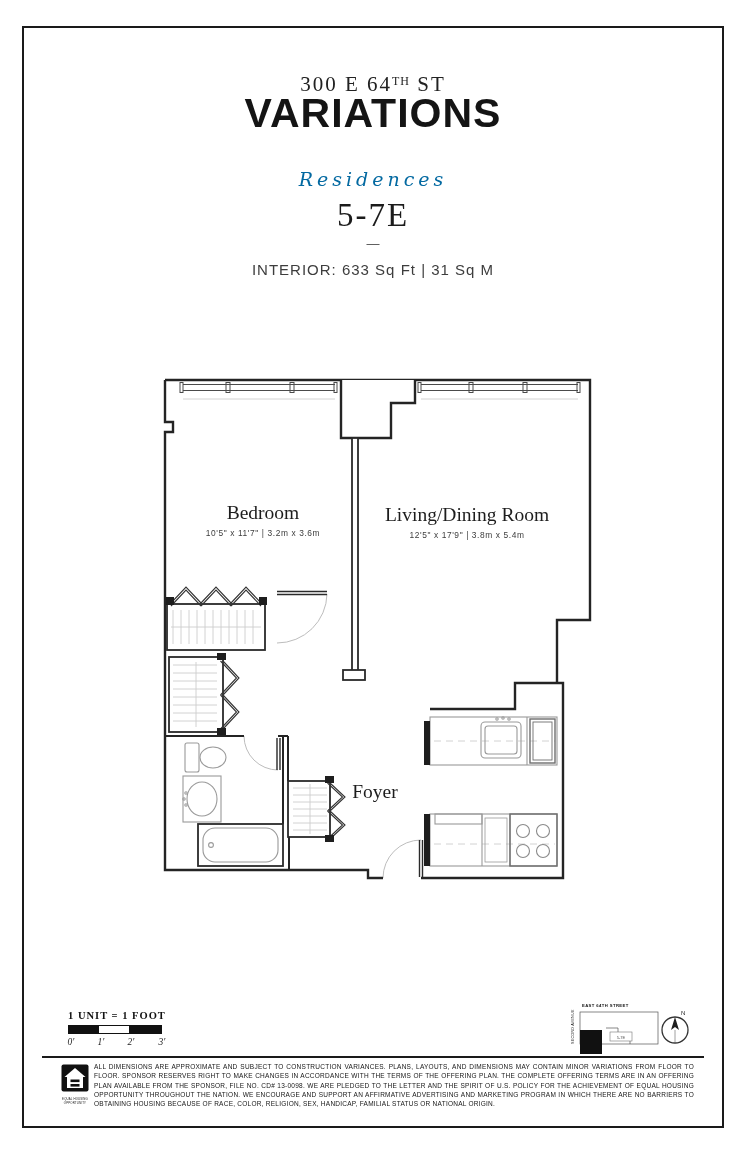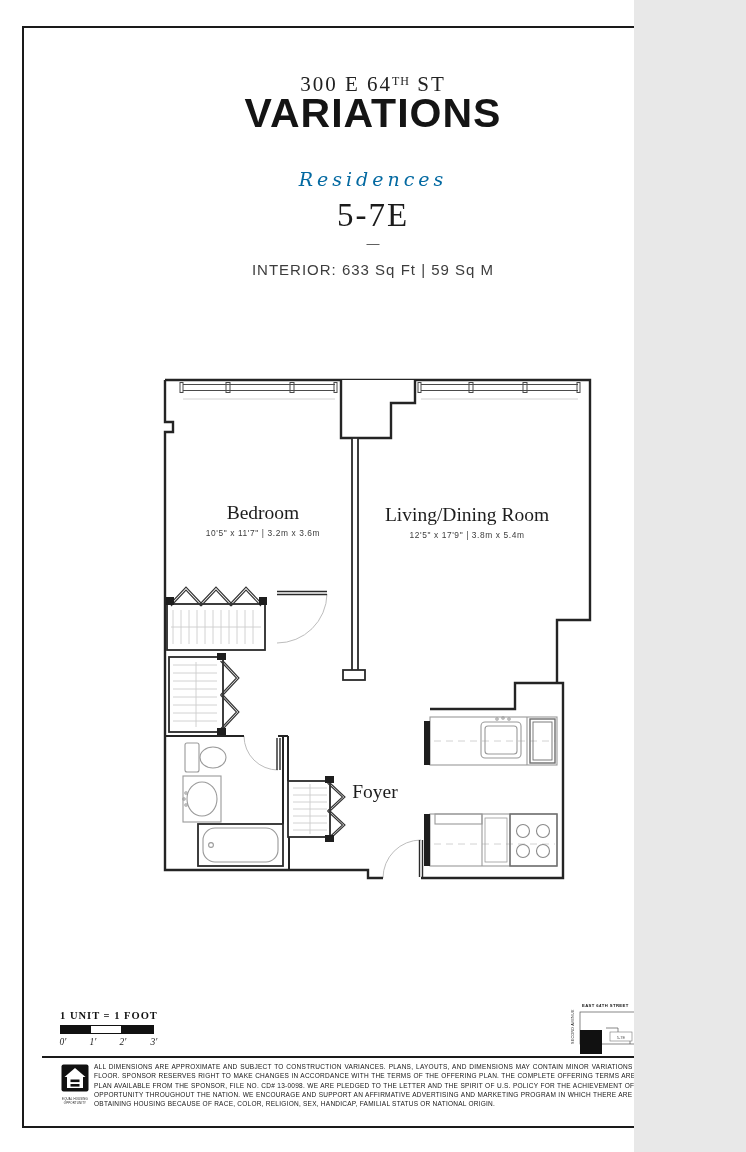--- a/index.html
+++ b/index.html
@@ -1,29 +1,29 @@
 <!DOCTYPE html>
 <html><head>
 <meta charset="utf-8">
 <style>
   html,body{margin:0;padding:0;background:#e8e8e8;}
-  .page{position:relative;width:634px;height:1152px;background:#ffffff;overflow:hidden;
+  .page{position:relative;width:746px;height:1152px;background:#ffffff;overflow:hidden;
         font-family:"Liberation Sans",sans-serif;color:#1c1c1c;}
   .frame{position:absolute;left:22px;top:26px;width:698px;height:1098px;border:2px solid #1a1a1a;}
   .ctr{position:absolute;left:0;width:746px;text-align:center;}
   .addr{top:72px;font-family:"Liberation Serif",serif;font-size:21px;letter-spacing:2px;color:#222;}
   .addr sup{font-size:12px;vertical-align:6px;letter-spacing:1px;}
   .bldg{top:90px;font-size:41px;font-weight:800;letter-spacing:1px;color:#141414;}
   .resid{top:168px;font-family:"DejaVu Serif",serif;font-style:italic;font-size:19px;letter-spacing:4px;color:#0369a1;}
   .unit{top:197px;font-family:"Liberation Serif",serif;font-size:33px;letter-spacing:2px;color:#1b1b1b;}
   .dash{top:236px;font-size:13px;color:#4a4a4a;}
   .stats{top:258px;font-size:15px;line-height:23px;letter-spacing:1px;color:#3d3d3d;}
   .planwrap{position:absolute;left:153px;top:372px;width:440px;height:550px;}
   
-  .scale{position:absolute;left:60px;top:1010px;width:120px;}
+  .scale{position:absolute;left:68px;top:1010px;width:120px;}
   .scale .t{font-family:"Liberation Serif",serif;font-weight:bold;font-size:10.5px;letter-spacing:1px;color:#111;}
   .bar{position:relative;margin-top:4px;width:92px;height:7px;border:1px solid #111;}
   .bar .seg{position:absolute;top:0;height:7px;width:30px;}
   .seg.b{background:#111;}
   .ticks{position:relative;margin-top:3px;width:96px;height:12px;
          font-family:"Liberation Serif",serif;font-style:italic;font-size:9.5px;color:#222;}
   .ticks span{position:absolute;transform:translateX(-50%);}
   
   .sitemap{position:absolute;left:566px;top:1000px;}
   .compass{position:absolute;left:656px;top:1006px;}
@@ -38,21 +38,21 @@
 
 <div class="page">
   <div class="frame"></div>
 
   <div class="ctr addr"><span>300 E 64</span><sup>TH</sup><span> ST</span></div>
   <div class="ctr bldg">VARIATIONS</div>
   <div class="ctr resid">Residences</div>
   <div class="ctr unit">5-7E</div>
   <div class="ctr dash">—</div>
   <div class="ctr stats">
-    <div>INTERIOR: 633 Sq Ft | 59 Sq M</div>
+    <div>INTERIOR: 633 Sq Ft | 31 Sq M</div>
   </div>
 
   <div class="planwrap">
   <svg viewBox="0 0 440 550" width="440" height="550">
 
     <g stroke="#cdcdcd" stroke-width="0.9" fill="none">
       <line x1="30" y1="27" x2="182" y2="27"></line>
       <line x1="268" y1="27" x2="425" y2="27"></line>
 
       <g>

